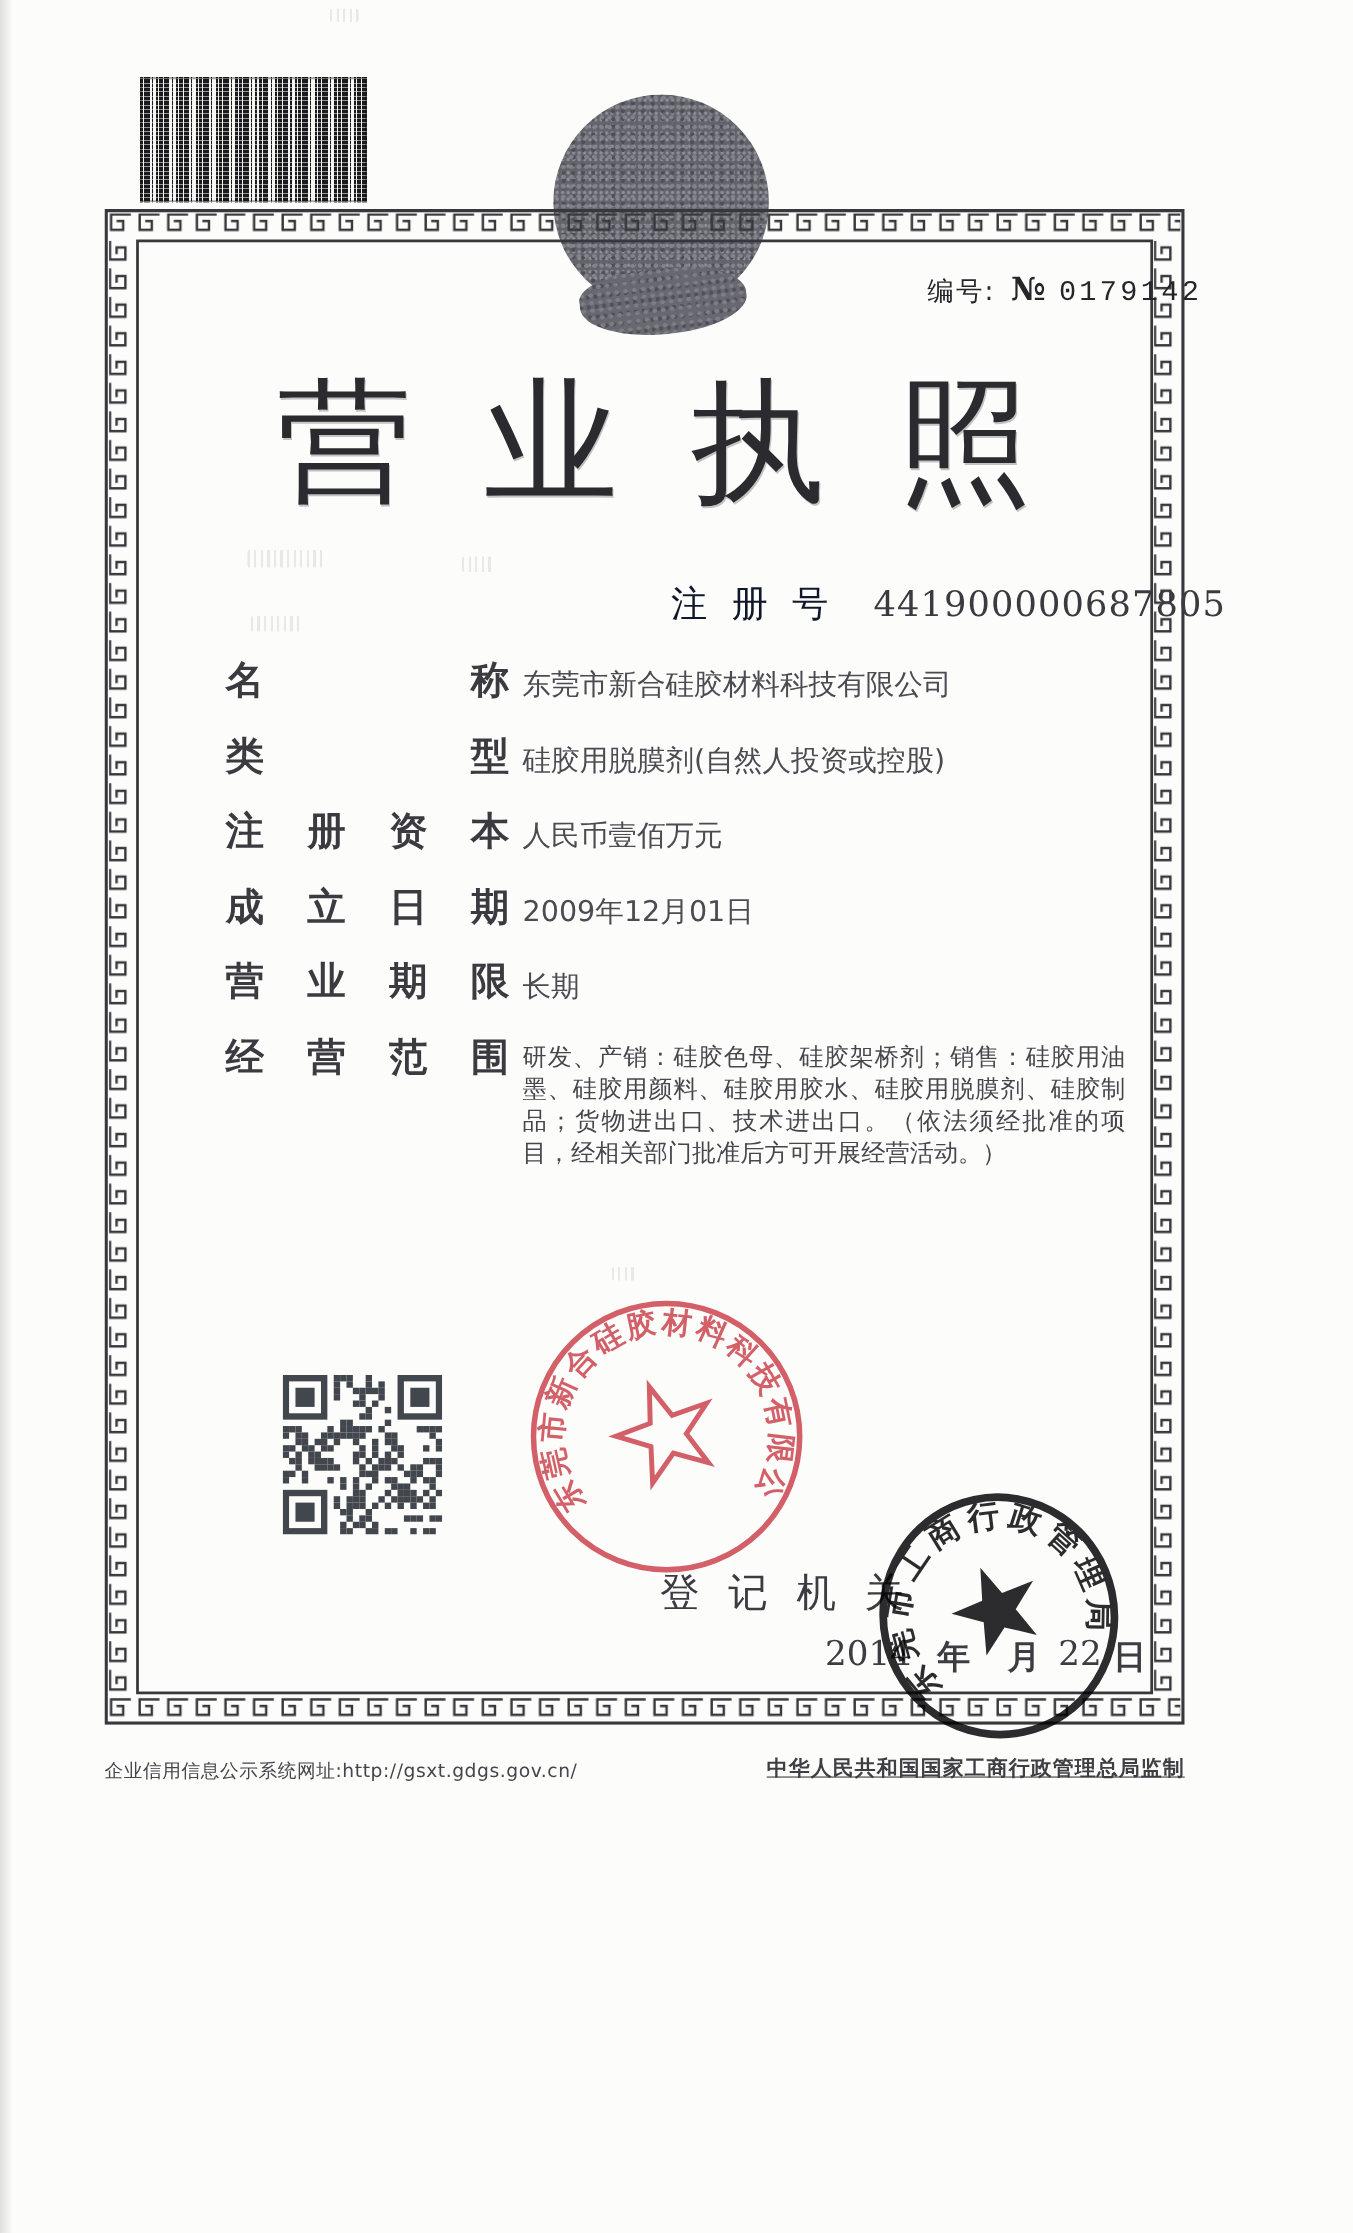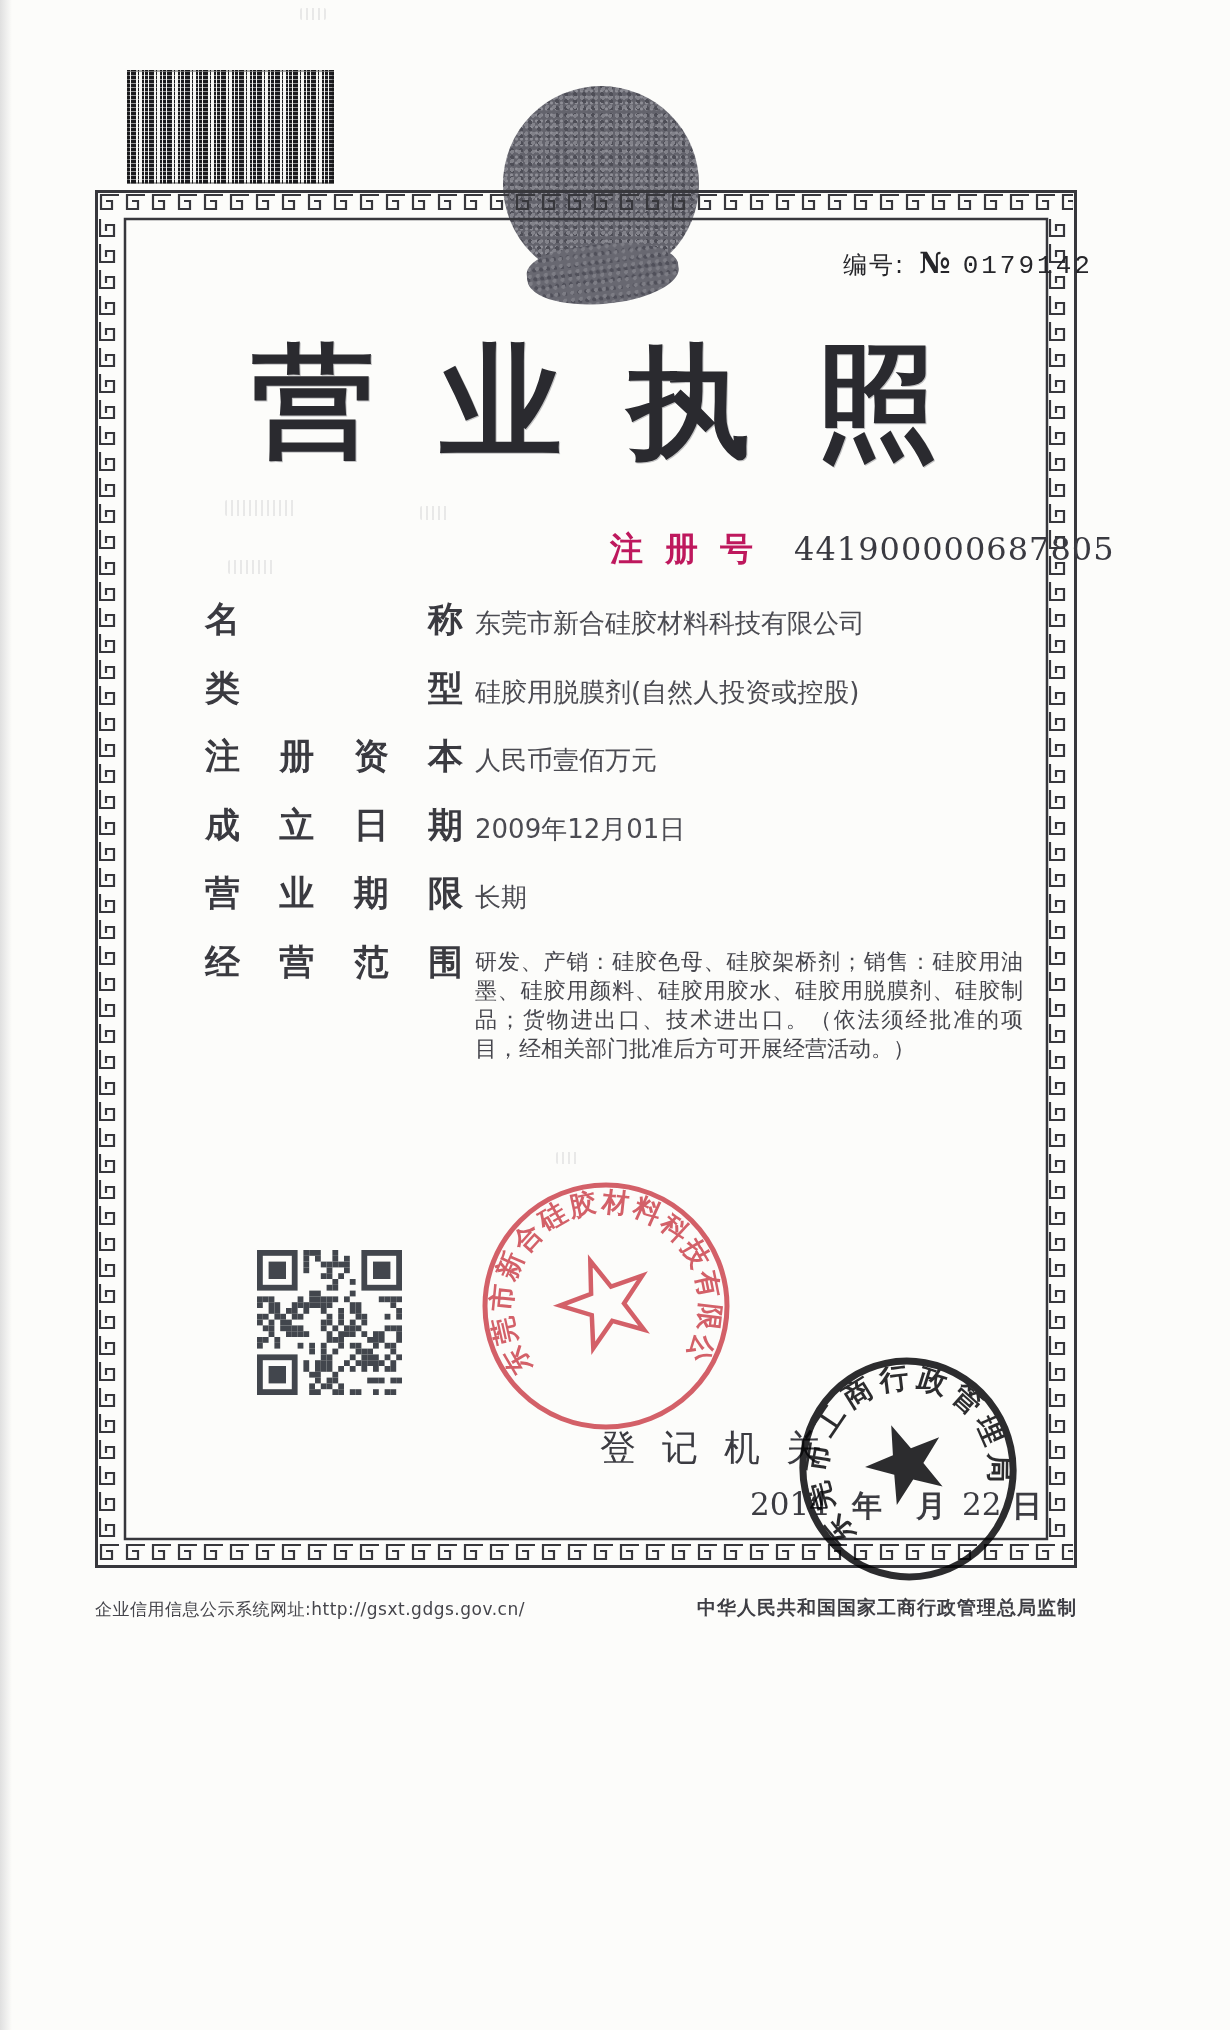--- a/index.html
+++ b/index.html
@@ -31,26 +31,26 @@
       radial-gradient(circle at 40% 40%, #7d7d85 0 2px, rgba(0,0,0,0) 2px) 0 0/8px 7px,
       radial-gradient(circle at 60% 70%, #50505a 0 2px, rgba(0,0,0,0) 2px) 4px 3px/7px 9px,
       #686871;}
 
   
   .serial{left:843px;top:246px;font-size:24px;color:#26262a;letter-spacing:2px;white-space:nowrap;}
   .serial .sym{font-family:"DejaVu Serif",serif;font-weight:bold;font-size:29px;margin:0 10px 0 14px;}
   .serial .num{font-family:"Liberation Mono","DejaVu Sans Mono",monospace;font-size:26px;letter-spacing:3px;text-align:center;}
 
   
-  .title{left:252px;top:322px;font-size:122px;font-weight:700;letter-spacing:66px;
+  .title{left:252px;top:322px;font-size:122px;font-weight:400;letter-spacing:66px;
     color:#2a2a2f;white-space:nowrap;text-shadow:1px 1px 0 rgba(90,90,95,.35);text-align:right;}
 
   
   .regline{left:610px;top:527px;white-space:nowrap;}
-  .regline .rlab{font-size:33px;font-weight:700;letter-spacing:22px;color:#be185d;}
+  .regline .rlab{font-size:33px;font-weight:400;letter-spacing:22px;color:#0f172a;}
   .regline .rnum{font-family:"DejaVu Serif",serif;font-size:32px;color:#3a3a41;margin-left:14px;letter-spacing:1px;}
 
   
   .fields{left:205px;top:600px;width:830px;}
   .row{display:flex;margin-bottom:29px;}
   .row .lbl{width:258px;flex:none;font-size:35px;font-weight:700;color:#3a3a40;
     text-align:justify;text-align-last:justify;line-height:1.1;}
   .row .val{margin-left:12px;font-size:26px;color:#4b4b52;padding-top:7px;line-height:1.25;}
   .row.scope{margin-bottom:0;}
   .row.scope .val{font-size:22px;line-height:29px;width:548px;padding-top:4px;text-align:justify;color:#46464d;}
@@ -66,21 +66,21 @@
   .registrar{left:600px;top:1424px;font-size:36px;font-weight:400;letter-spacing:26px;color:#3b3b41;white-space:nowrap;}
   .dpart{font-family:"DejaVu Serif",serif;font-size:31px;color:#3c3c42;top:1486px;white-space:nowrap;}
   .d-year{left:750px;}
   .d-yunit{left:852px;font-family:"DejaVu Sans",sans-serif;font-weight:700;font-size:30px;}
   .d-munit{left:916px;font-family:"DejaVu Sans",sans-serif;font-weight:700;font-size:30px;}
   .d-day{left:962px;}
   .d-dunit{left:1012px;font-family:"DejaVu Sans",sans-serif;font-weight:700;font-size:30px;}
 
   
   .footer-left{left:95px;top:1598px;font-size:17px;font-weight:500;color:#45454b;letter-spacing:.5px;}
-  .footer-right{right:153px;top:1595px;font-size:19px;font-weight:600;color:#3e3e44;letter-spacing:1px;}
+  .footer-right{right:153px;top:1595px;font-size:19px;font-weight:600;color:#3e3e44;letter-spacing:1px;text-decoration:underline;}
 
   
   .smudge{background:repeating-linear-gradient(90deg,rgba(95,95,105,.28) 0 2px,rgba(0,0,0,0) 2px 6px);
     opacity:.45;border-radius:2px;}
 </style>
 </head>
 <body>
 
 <div class="page">
 

